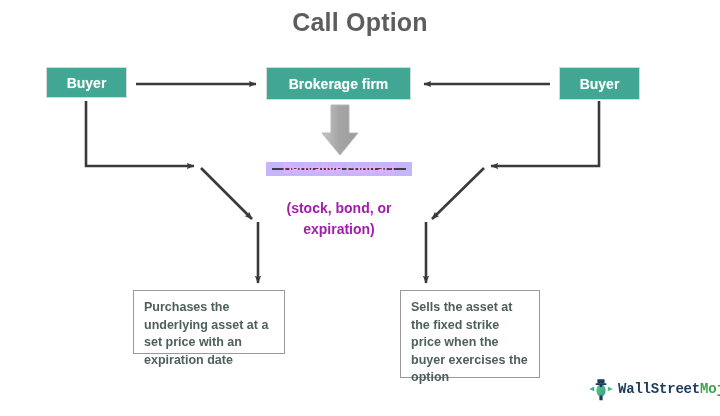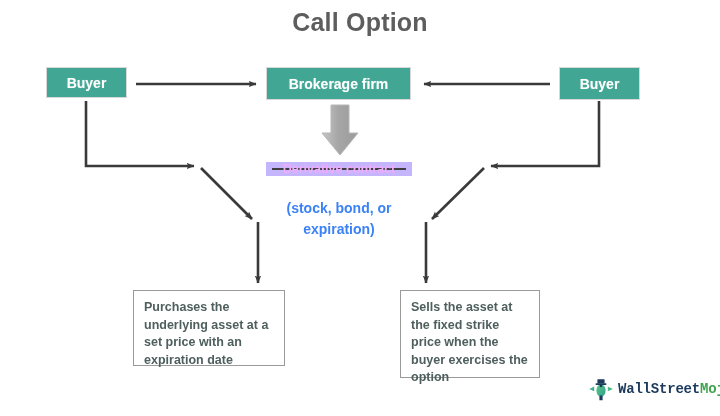--- a/index.html
+++ b/index.html
@@ -75,39 +75,39 @@
     border: 6px solid #c4b5fd;
   }
 
   
   #derivative-caption {
     position: absolute;
     left: 244px;
     top: 198px;
     width: 190px;
     text-align: center;
-    color: #3b82f6;
+    color: #a21caf;
     font-weight: bold;
     font-size: 14px;
     line-height: 21px;
   }
 
   
   .desc-box {
     position: absolute;
     border: 1.5px solid #9a9a9a;
     background: #ffffff;
     box-sizing: border-box;
     padding: 8px 9px 6px 10px;
     color: #4e5f5e;
     font-weight: bold;
     font-size: 12.5px;
     line-height: 17.5px;
   }
-  #box-buyer-outcome  { left: 133px; top: 290px; width: 152px; height: 76px; }
+  #box-buyer-outcome  { left: 133px; top: 290px; width: 152px; height: 64px; }
   #box-seller-outcome { left: 400px; top: 290px; width: 140px; height: 88px; }
 
   
   #logo {
     position: absolute;
     left: 588px;
     top: 374px;
     width: 124px;
     height: 30px;
     display: flex;

